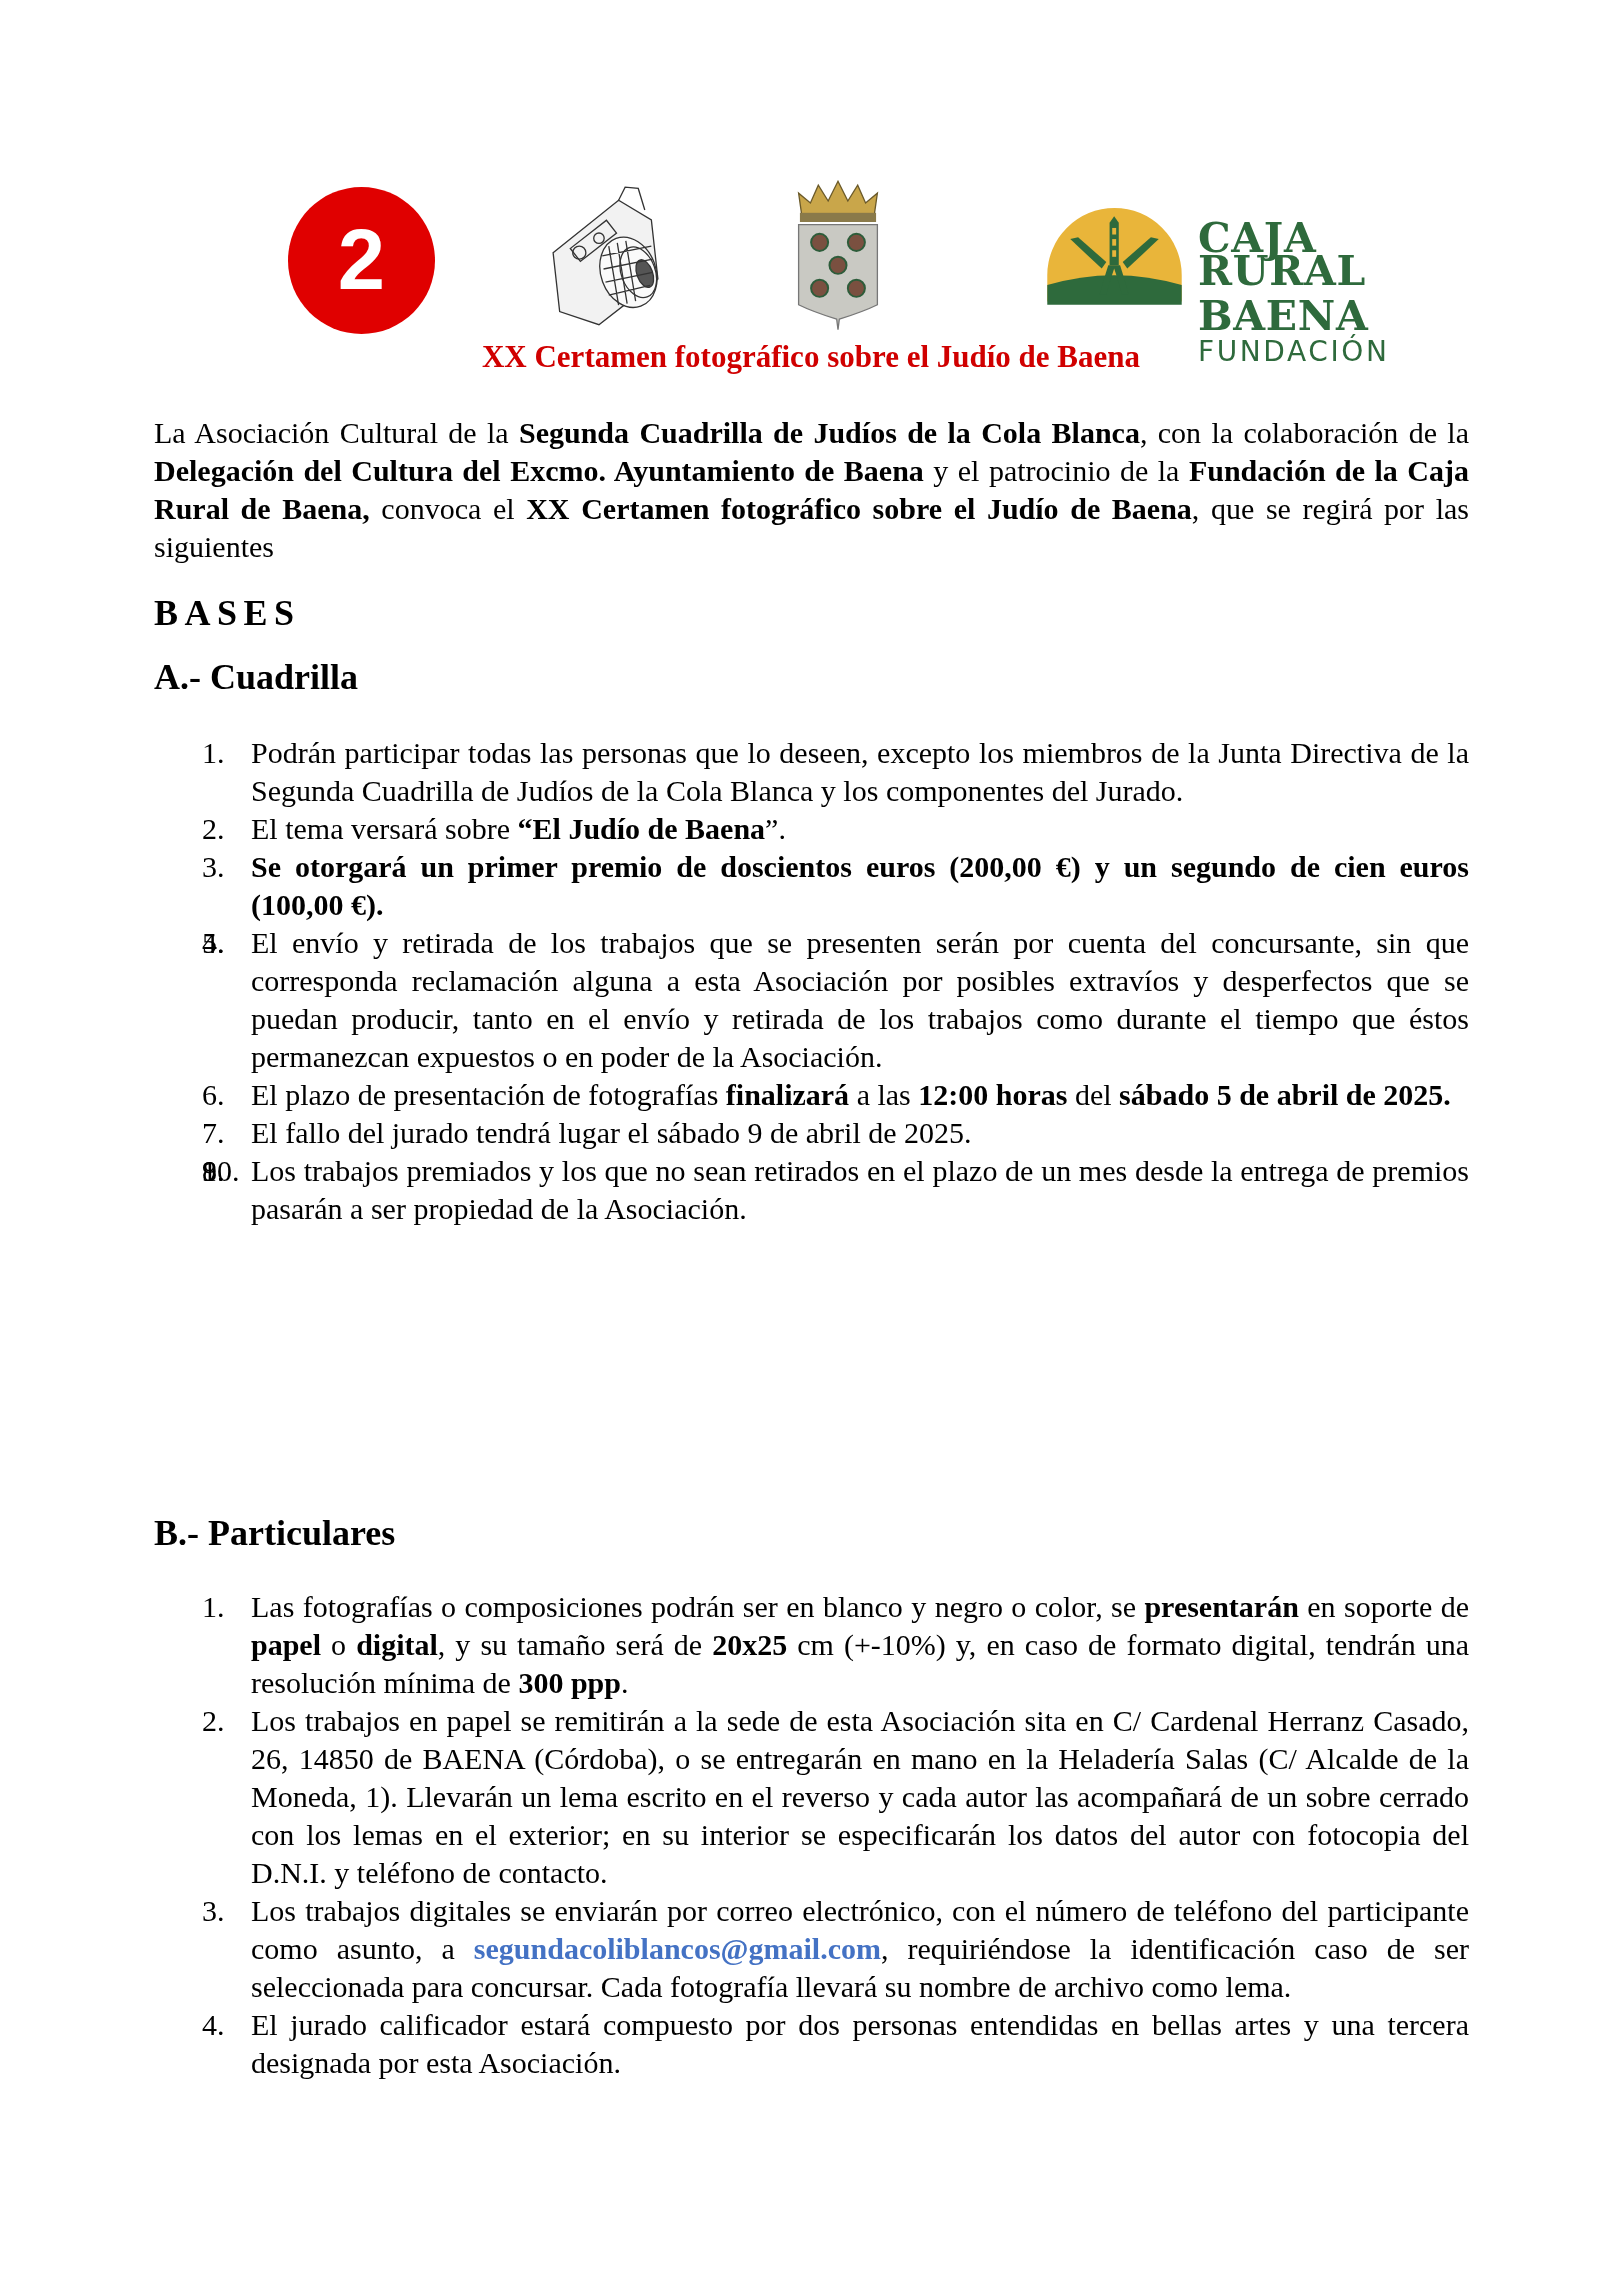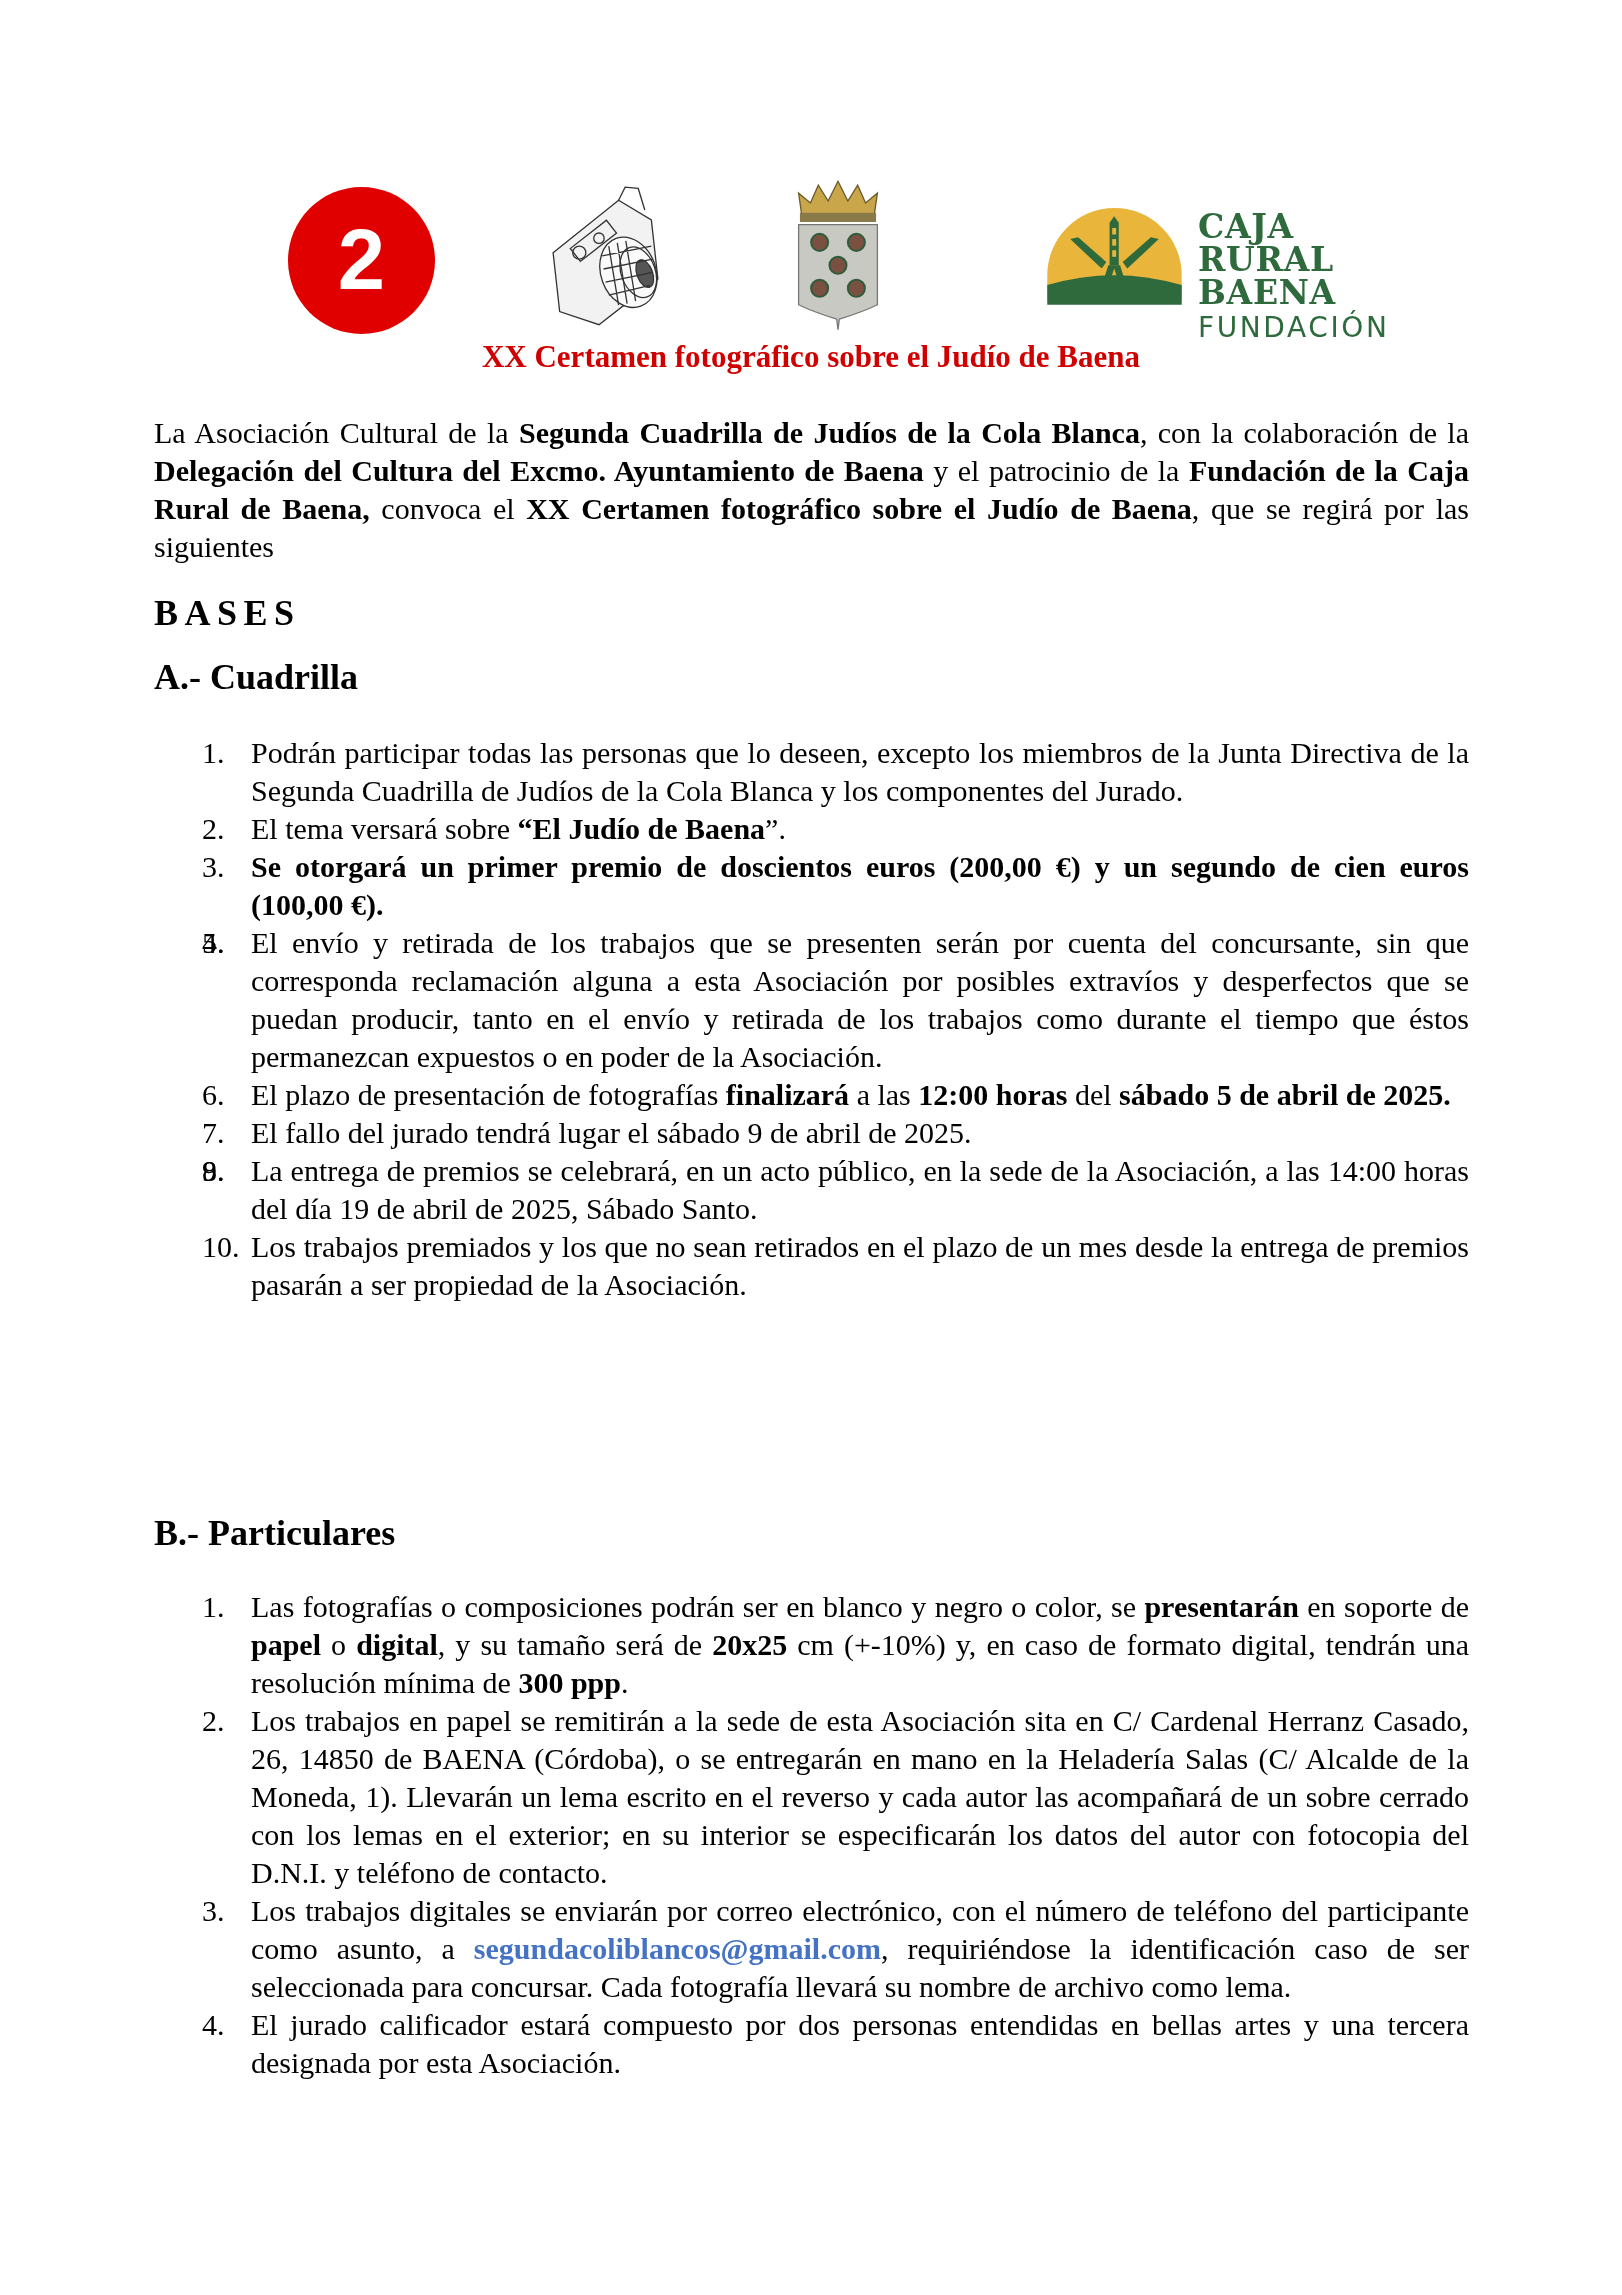--- a/index.html
+++ b/index.html
@@ -9,22 +9,22 @@
 
   .logos { position: absolute; top: 167px; left: 0; width: 1622px; height: 164px; }
   .logo-two { position: absolute; left: 288px; top: 19.6px; width: 147px; height: 147px;
               border-radius: 50%; background: #e00000; color: #fff;
               font-family: "Liberation Sans", "DejaVu Sans", sans-serif; font-weight: bold;
               font-size: 85px; display: flex; align-items: center; justify-content: center; }
   .logo-camera { position: absolute; left: 540px; top: 6.5px; width: 131px; height: 154px; }
   .logo-shield { position: absolute; left: 792px; top: 13px; width: 92px; height: 151px; }
   .logo-caja { position: absolute; left: 1044px; top: 36px; width: 353px; height: 105px; }
   .caja-text { position: absolute; left: 154px; top: 6.5px; color: #2e6a3c; }
-  .caja-l1, .caja-l2 { font-family: "DejaVu Serif", serif; font-weight: bold; font-size: 33px;
-                       line-height: 33px; letter-spacing: 0.7px; }
+  .caja-l1, .caja-l2 { font-family: "DejaVu Serif", serif; font-weight: bold; font-size: 41px;
+                       line-height: 33px; letter-spacing: 0.7px; margin-top: 12px; }
   .caja-l3 { font-family: "DejaVu Sans", sans-serif; font-size: 28px; letter-spacing: 2.6px;
              line-height: 31px; margin-top: 3px; }
 
   .title { position: absolute; top: 339px; left: 0; width: 1622px; text-align: center;
            color: #d00000; font-weight: bold; font-size: 31px; }
 
   .body-text { position: absolute; left: 154px; width: 1315px; font-size: 30px;
                line-height: 38px; text-align: justify; }
   .intro { top: 414px; }
   .heading { position: absolute; left: 154px; font-weight: bold; font-size: 36px; }
@@ -115,21 +115,21 @@
 
   <ol class="list list-a">
     <li><span class="num">1.</span><span>Podrán participar todas las personas que lo deseen, excepto los miembros de la Junta Directiva de la Segunda Cuadrilla de Judíos de la Cola Blanca y los componentes del Jurado.</span></li>
     <li><span class="num">2.</span><span>El tema versará sobre </span><b>“El Judío de Baena</b><span>”.</span></li>
     <li><span class="num">3.</span><b>Se otorgará un primer premio de doscientos euros (200,00 €) y un segundo de cien euros (100,00 €).</b></li>
     <li><span class="num">4.</span></li>
     <li><span class="num">5.</span><span>El envío y retirada de los trabajos que se presenten serán por cuenta del concursante, sin que corresponda reclamación alguna a esta Asociación por posibles extravíos y desperfectos que se puedan producir, tanto en el envío y retirada de los trabajos como durante el tiempo que éstos permanezcan expuestos o en poder de la Asociación.</span></li>
     <li><span class="num">6.</span><span>El plazo de presentación de fotografías </span><b>finalizará</b><span> a las </span><b>12:00 horas</b><span> del </span><b>sábado 5 de abril de 2025.</b></li>
     <li><span class="num">7.</span><span>El fallo del jurado tendrá lugar el sábado 9 de abril de 2025.</span></li>
     <li><span class="num">8.</span></li>
-    <li><span class="num">9.</span><span>La entrega de premios se celebrará, en un acto público, en la sede de la Asociación, a las 14:00 horas del día 19 de abril de 2025, Sábado Santo.</span></li>
+    <li><span class="num">9.</span></li>
     <li><span class="num">10.</span><span>Los trabajos premiados y los que no sean retirados en el plazo de un mes desde la entrega de premios pasarán a ser propiedad de la Asociación.</span></li>
   </ol>
 
   <div class="heading part">B.- Particulares</div>
 
   <ol class="list list-b">
     <li><span class="num">1.</span><span>Las fotografías o composiciones podrán ser en blanco y negro o color, se </span><b>presentarán</b><span> en soporte de </span><b>papel</b><span> o </span><b>digital</b><span>, y su tamaño será de </span><b>20x25</b><span> cm (+-10%) y, en caso de formato digital, tendrán una resolución mínima de </span><b>300 ppp</b><span>.</span></li>
     <li><span class="num">2.</span><span>Los trabajos en papel se remitirán a la sede de esta Asociación sita en C/ Cardenal Herranz Casado, 26, 14850 de BAENA (Córdoba), o se entregarán en mano en la Heladería Salas (C/ Alcalde de la Moneda, 1). Llevarán un lema escrito en el reverso y cada autor las acompañará de un sobre cerrado con los lemas en el exterior; en su interior se especificarán los datos del autor con fotocopia del D.N.I. y teléfono de contacto.</span></li>
     <li><span class="num">3.</span><span>Los trabajos digitales se enviarán por correo electrónico, con el número de teléfono del participante como asunto, a </span><a class="email">segundacoliblancos@gmail.com</a><span>, requiriéndose la identificación caso de ser seleccionada para concursar. Cada fotografía llevará su nombre de archivo como lema.</span></li>
     <li><span class="num">4.</span><span>El jurado calificador estará compuesto por dos personas entendidas en bellas artes y una tercera designada por esta Asociación.</span></li>

